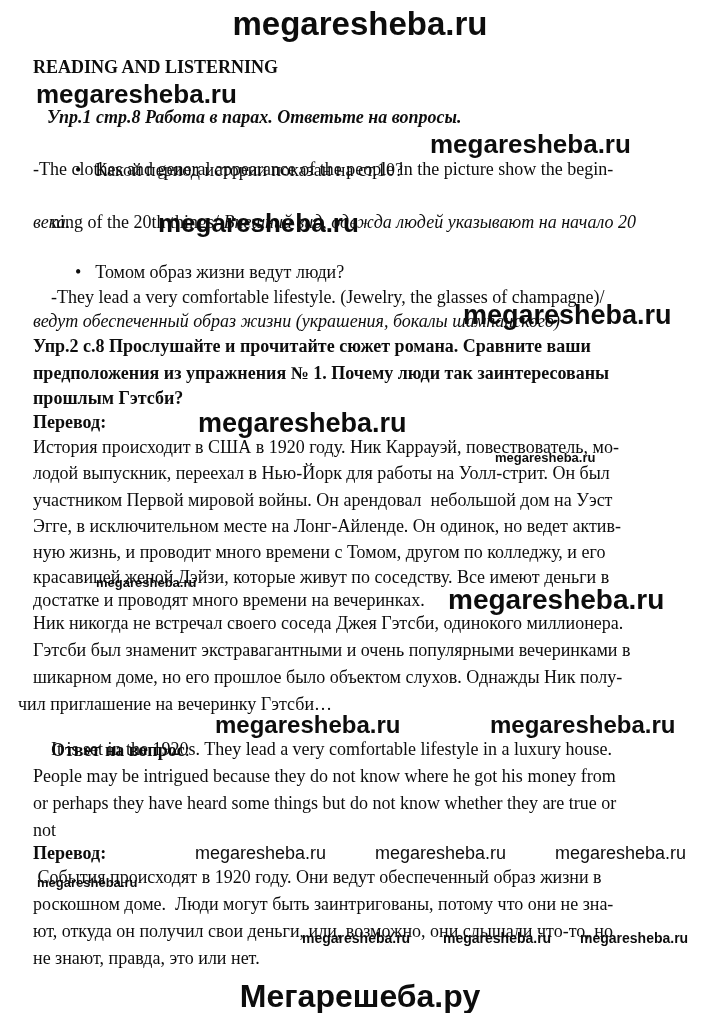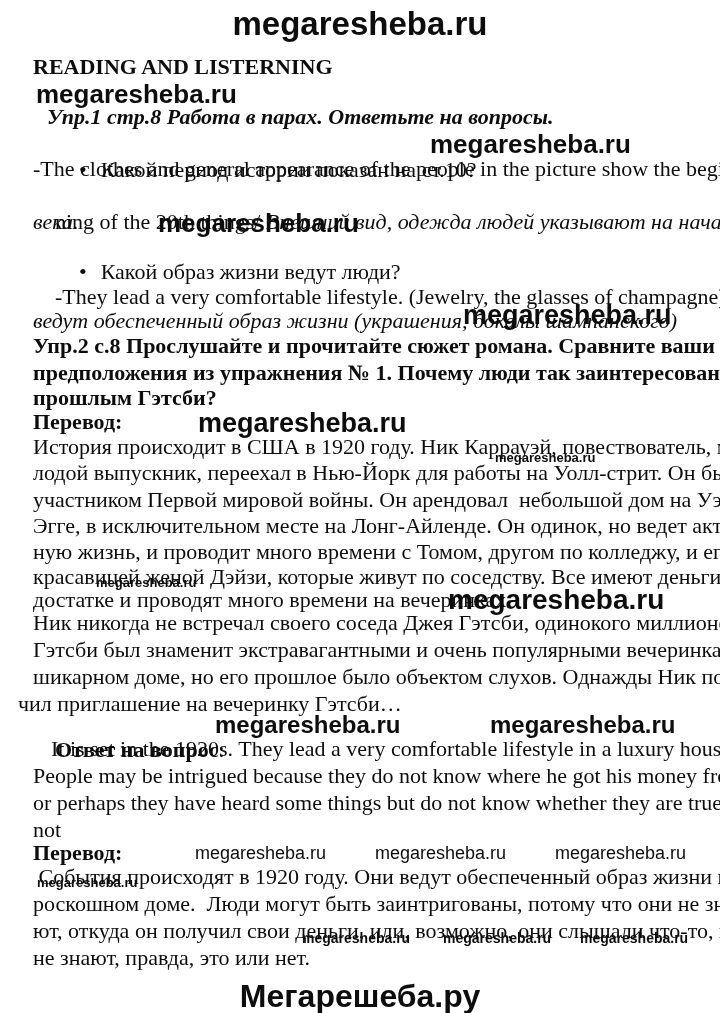--- a/index.html
+++ b/index.html
@@ -2,21 +2,21 @@
 <html><head>
 <meta charset="utf-8">
 <style>
   html,body{margin:0;padding:0;background:#ffffff;}
   .page{
     position:relative;width:720px;height:1013px;background:#ffffff;
     color:#0d0d0d;overflow:hidden;
     font-family:"Liberation Serif", serif;
   }
   .abs{position:absolute;white-space:pre;}
-  .serif{font-family:"Liberation Serif", serif;font-size:22px;line-height:26px;}
+  .serif{font-family:"Liberation Serif", serif;font-size:18px;line-height:26px;}
   .b{font-weight:bold;}
   .i{font-style:italic;}
   .wm{font-family:"Liberation Sans", sans-serif;font-weight:bold;}
   .wm13{font-size:13px;}
   .wm14{font-size:14px;}
   .wm18{font-size:18px;font-weight:normal;}
   .wm24{font-size:24px;}
   .wm26{font-size:26px;}
   .wm27{font-size:27px;}
   .wm28{font-size:28px;}
@@ -50,21 +50,21 @@
   <div class="abs wm wm26" style="top:129px;left:430px;">megaresheba.ru</div>
 
   <div class="abs serif" style="top:156px;left:33px;">-The clothes and general appearance of the people in the picture show the begin-</div>
   <div class="abs serif" style="top:183px;left:33px;">
     <span>ning of the 20th things/ </span><span class="i">Внешний вид, одежда людей указывают на начало 20</span>
   </div>
   <div class="abs serif i" style="top:209px;left:33px;">века.</div>
   <div class="abs wm wm26" style="top:208px;left:158px;">megaresheba.ru</div>
 
   <div class="abs serif" style="top:233px;left:57px;">
-    <span class="bullet-dot">•</span><span class="bullet-text">Какой образ жизни ведут люди?</span>
+    <span class="bullet-dot">•</span><span class="bullet-text">Томом образ жизни ведут люди?</span>
   </div>
 
   <div class="abs serif" style="top:258px;left:33px;">
     <span>-They lead a very comfortable lifestyle. (Jewelry, the glasses of champagne)/ </span>
   </div>
   <div class="abs serif i" style="top:284px;left:33px;margin-top:24px;">ведут обеспеченный образ жизни (украшения, бокалы шампанского)</div>
 
   <div class="abs wm wm27" style="top:300px;left:463px;">megaresheba.ru</div>
 
   <div class="abs serif b" style="top:333px;left:33px;">Упр.2 с.8 Прослушайте и прочитайте сюжет романа. Сравните ваши</div>

